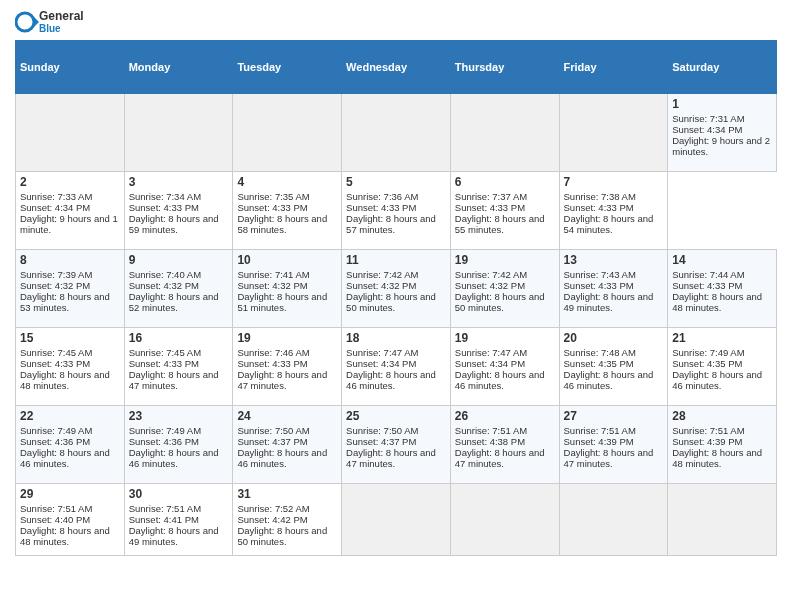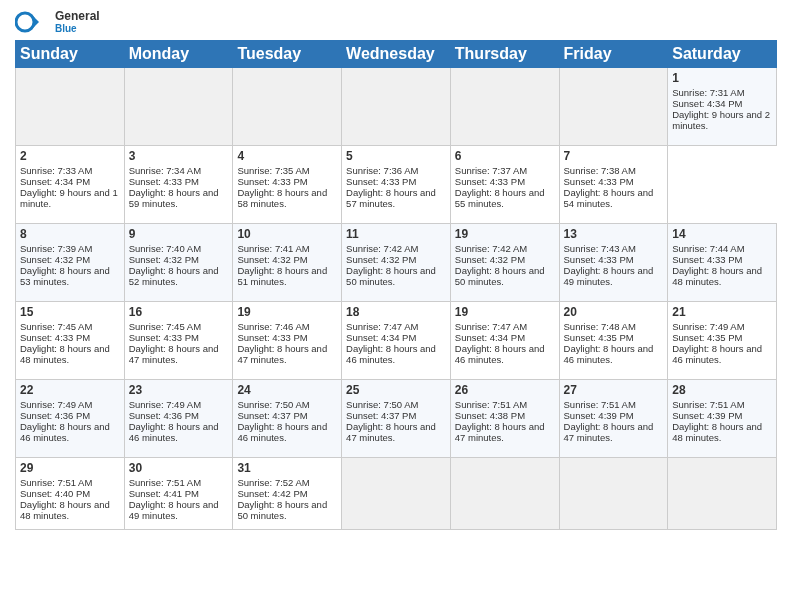--- a/index.html
+++ b/index.html
@@ -41,23 +41,23 @@
     }
     .calendar-table {
       width: 100%;
       border-collapse: collapse;
       margin-top: 6px;
       table-layout: fixed;
     }
     .calendar-table th {
       background: #2e75b6;
       color: #fff;
-      font-size: 16px;
+      font-size: 11px;
       font-weight: bold;
-      padding: 4px 4px;
+      padding: 20px 4px;
       text-align: left;
       border: 1px solid #2e75b6;
     }
     .calendar-table td {
       vertical-align: top;
       padding: 3px 4px;
       font-size: 9.5px;
       color: #333;
       border: 1px solid #ccc;
       height: 78px;
@@ -82,21 +82,21 @@
       height: 72px;
     }
   </style>
 </head>
 <body>
 
 <div class="container">
   <div class="header-top">
     <div class="logo">
     <div style="display:flex;flex-direction:column;align-items:flex-start;">
-      <div style="display:flex;align-items:center;gap:16px;">
+      <div style="display:flex;align-items:center;gap:0;">
         <div style="width:24px;height:24px;position:relative;overflow:hidden;">
           <svg viewBox="0 0 24 24" width="24" height="24">
             <circle cx="10" cy="12" r="9" fill="none" stroke="#1a7abf" stroke-width="3"></circle>
             <polygon points="18,6 24,12 18,18 18,6" fill="#1a7abf"></polygon>
           </svg>
         </div>
         <div>
           <div style="font-size:12px;font-weight:bold;color:#333;line-height:1.1;">General</div>
           <div style="font-size:10px;font-weight:bold;color:#1a7abf;line-height:1.1;">Blue</div>
         </div>

